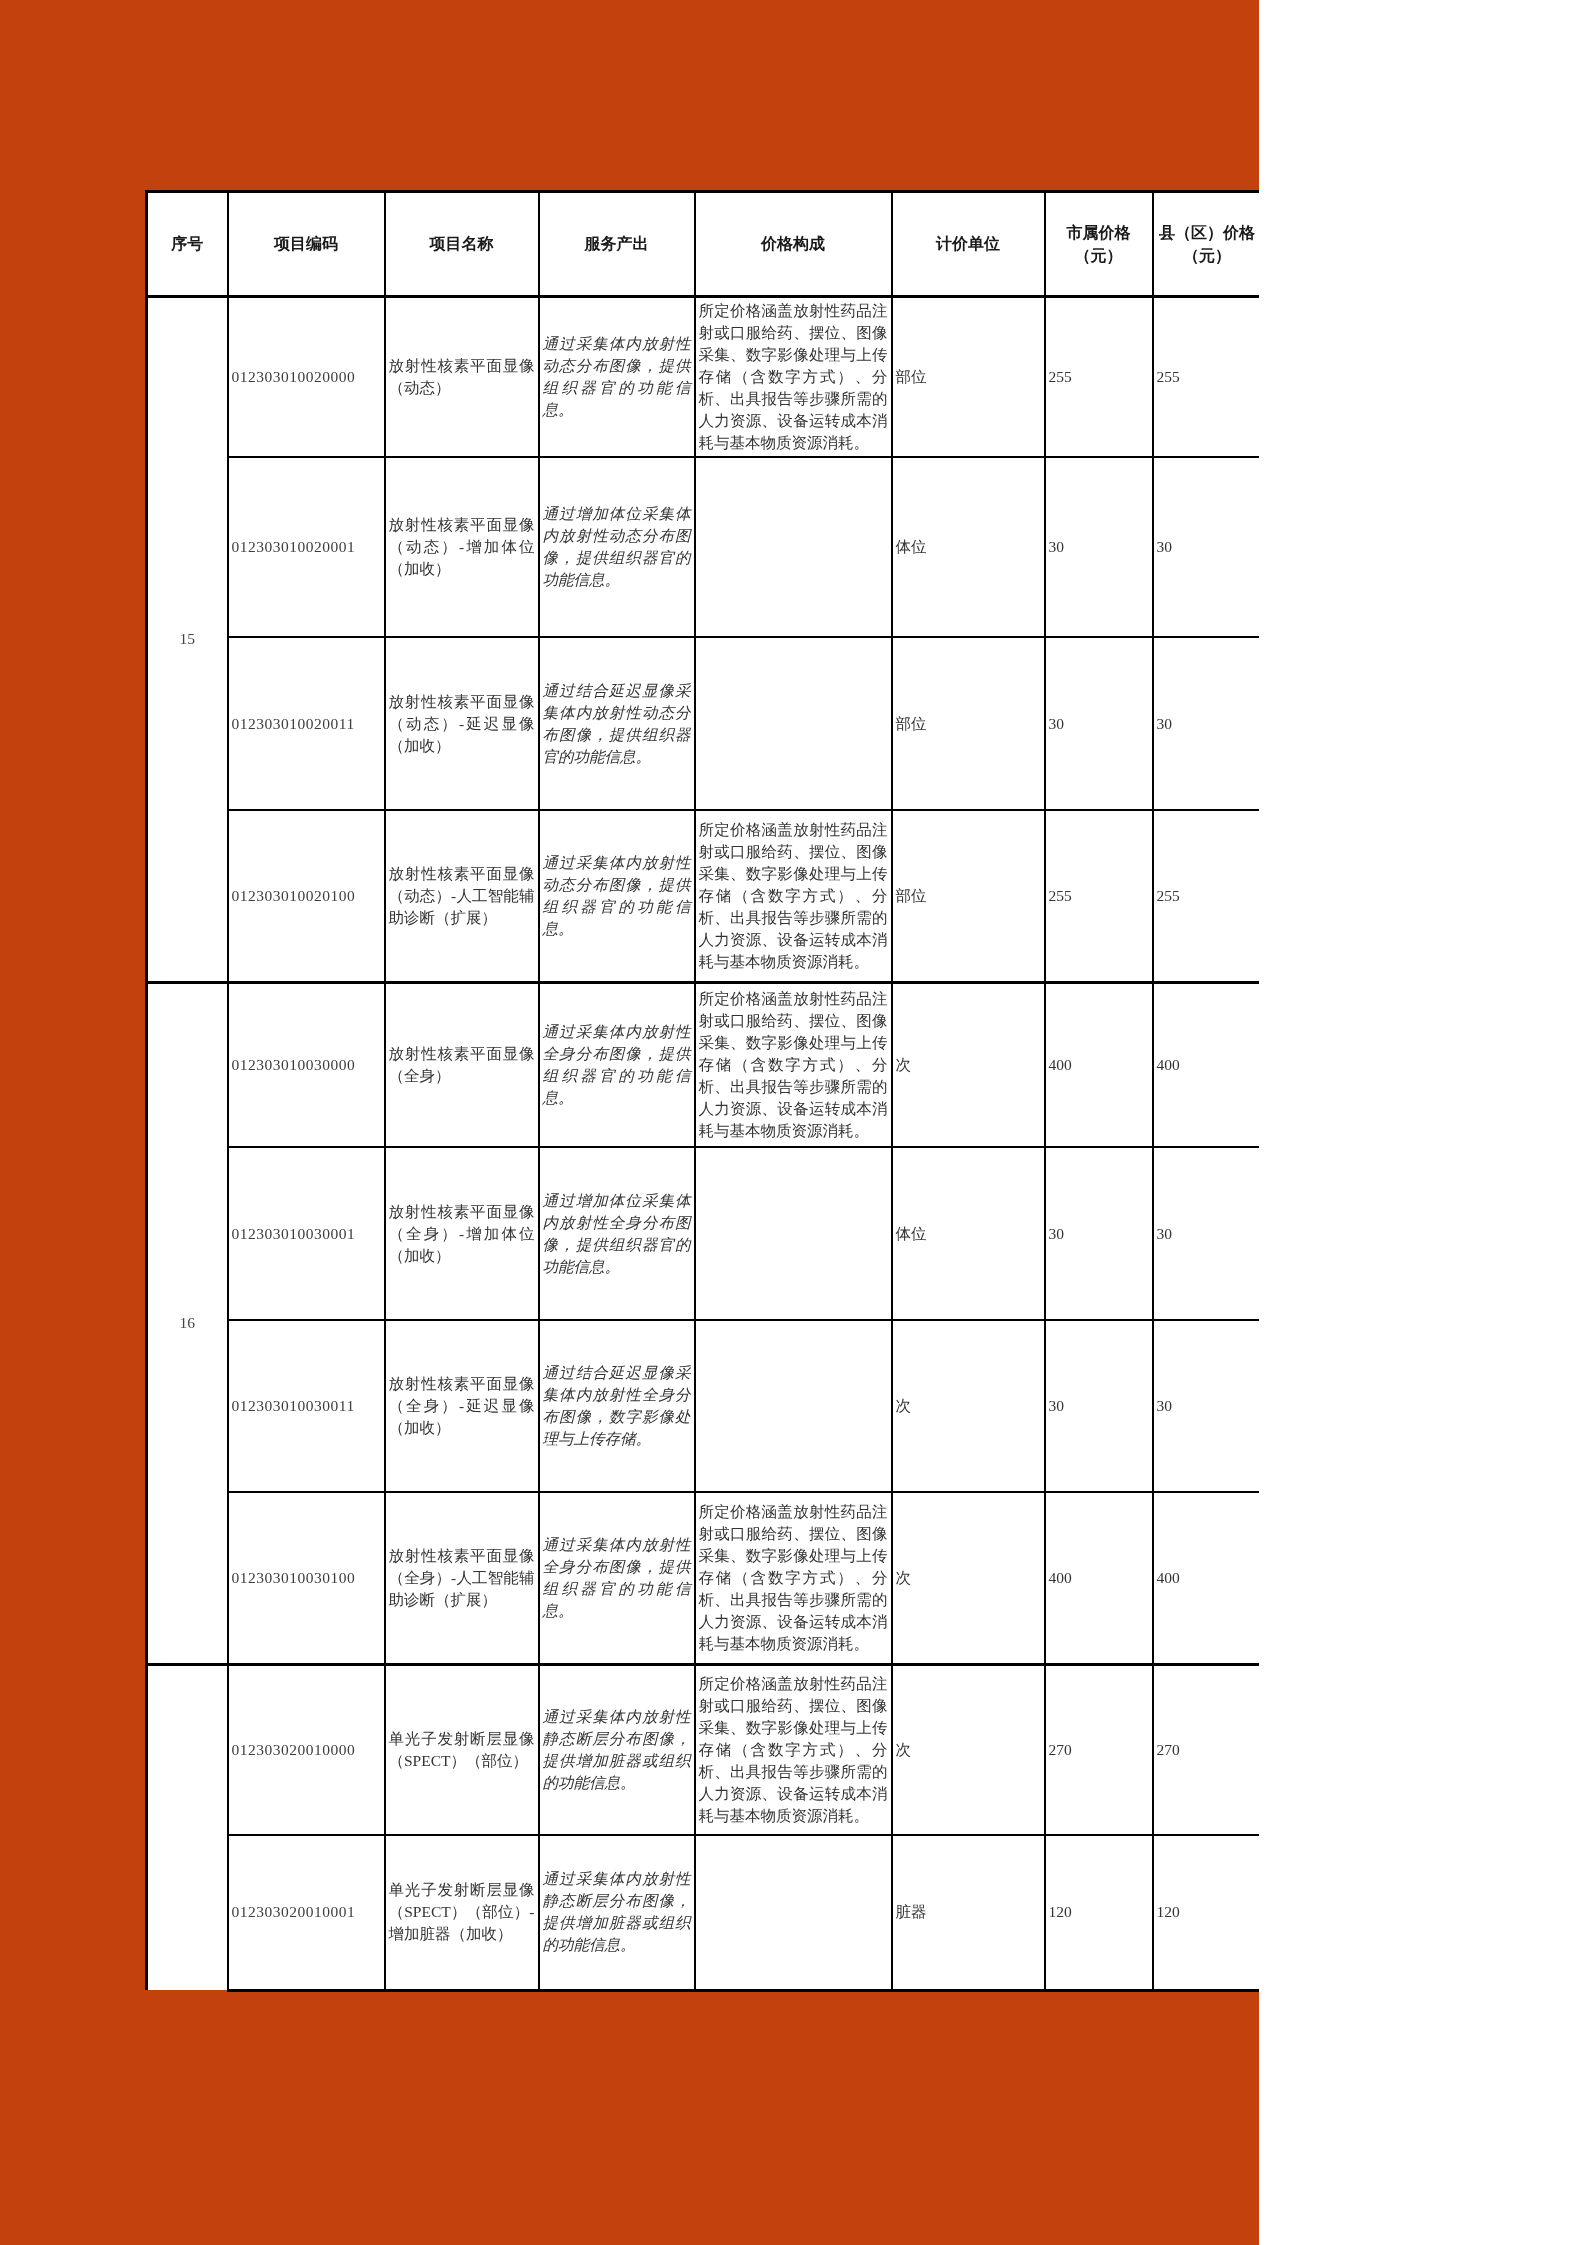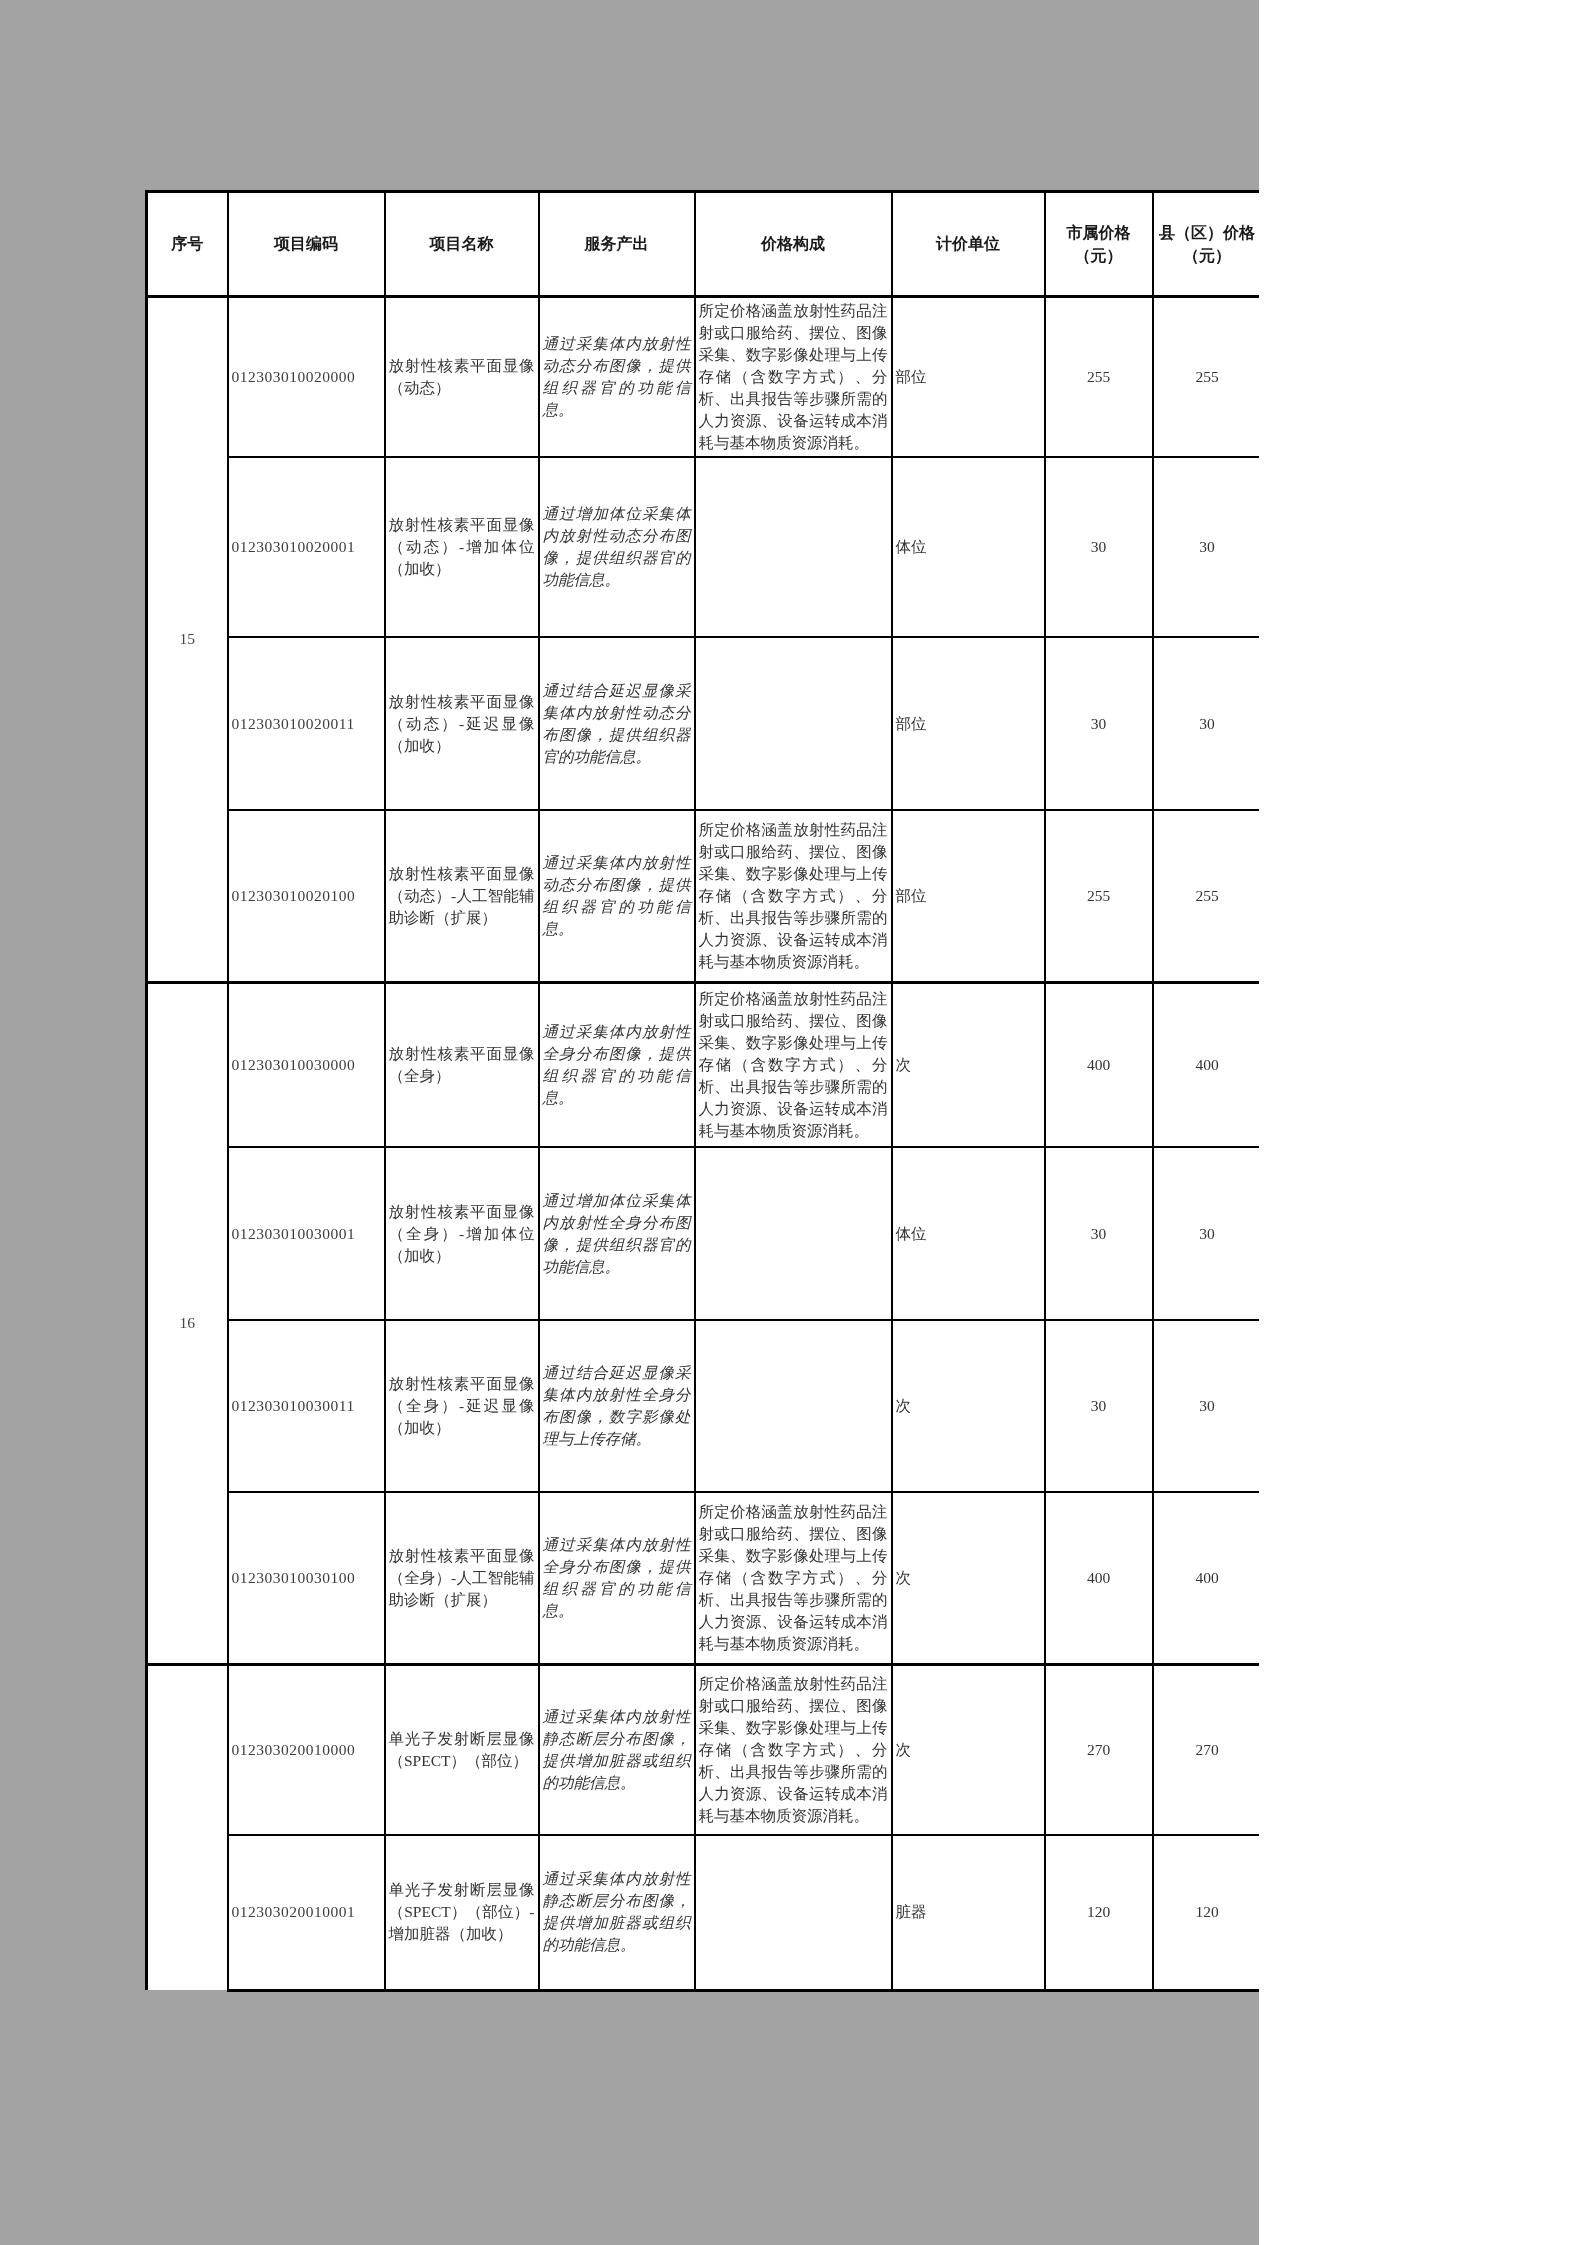--- a/index.html
+++ b/index.html
@@ -4,21 +4,21 @@
 <style>
   html, body {
     margin: 0;
     padding: 0;
     background: #ffffff;
   }
   .page {
     position: relative;
     width: 1259px;
     height: 2245px;
-    background: #a3a3a3;
+    background: #c2410c;
     overflow: hidden;
   }
   table.price-table {
     position: absolute;
     left: 145px;
     top: 190px;
     width: 1289px;
     border-collapse: collapse;
     table-layout: fixed;
   }
@@ -56,21 +56,21 @@
     color: #333333;
     line-height: 1.42;
     background: #ffffff;
   }
   td.col-seq   { text-align: center; color: #444; margin-top: 24px; }
   td.col-code  { text-align: left; padding-left: 1px; color: #3d3d3d; letter-spacing: 0.5px; }
   td.col-name  { text-align: justify; }
   td.col-output{ text-align: justify; font-style: italic; }
   td.col-comp  { text-align: justify; padding-left: 2px; padding-right: 1px; }
   td.col-unit  { text-align: left; margin-left: 32px; }
-  td.col-num   { text-align: center; }
+  td.col-num   { text-align: left; }
   td.col-note  { text-align: center; }
 </style>
 </head>
 <body>
 
 <div class="page">
   <table class="price-table">
     <colgroup>
       <col style="width:81px">
       <col style="width:157px">

